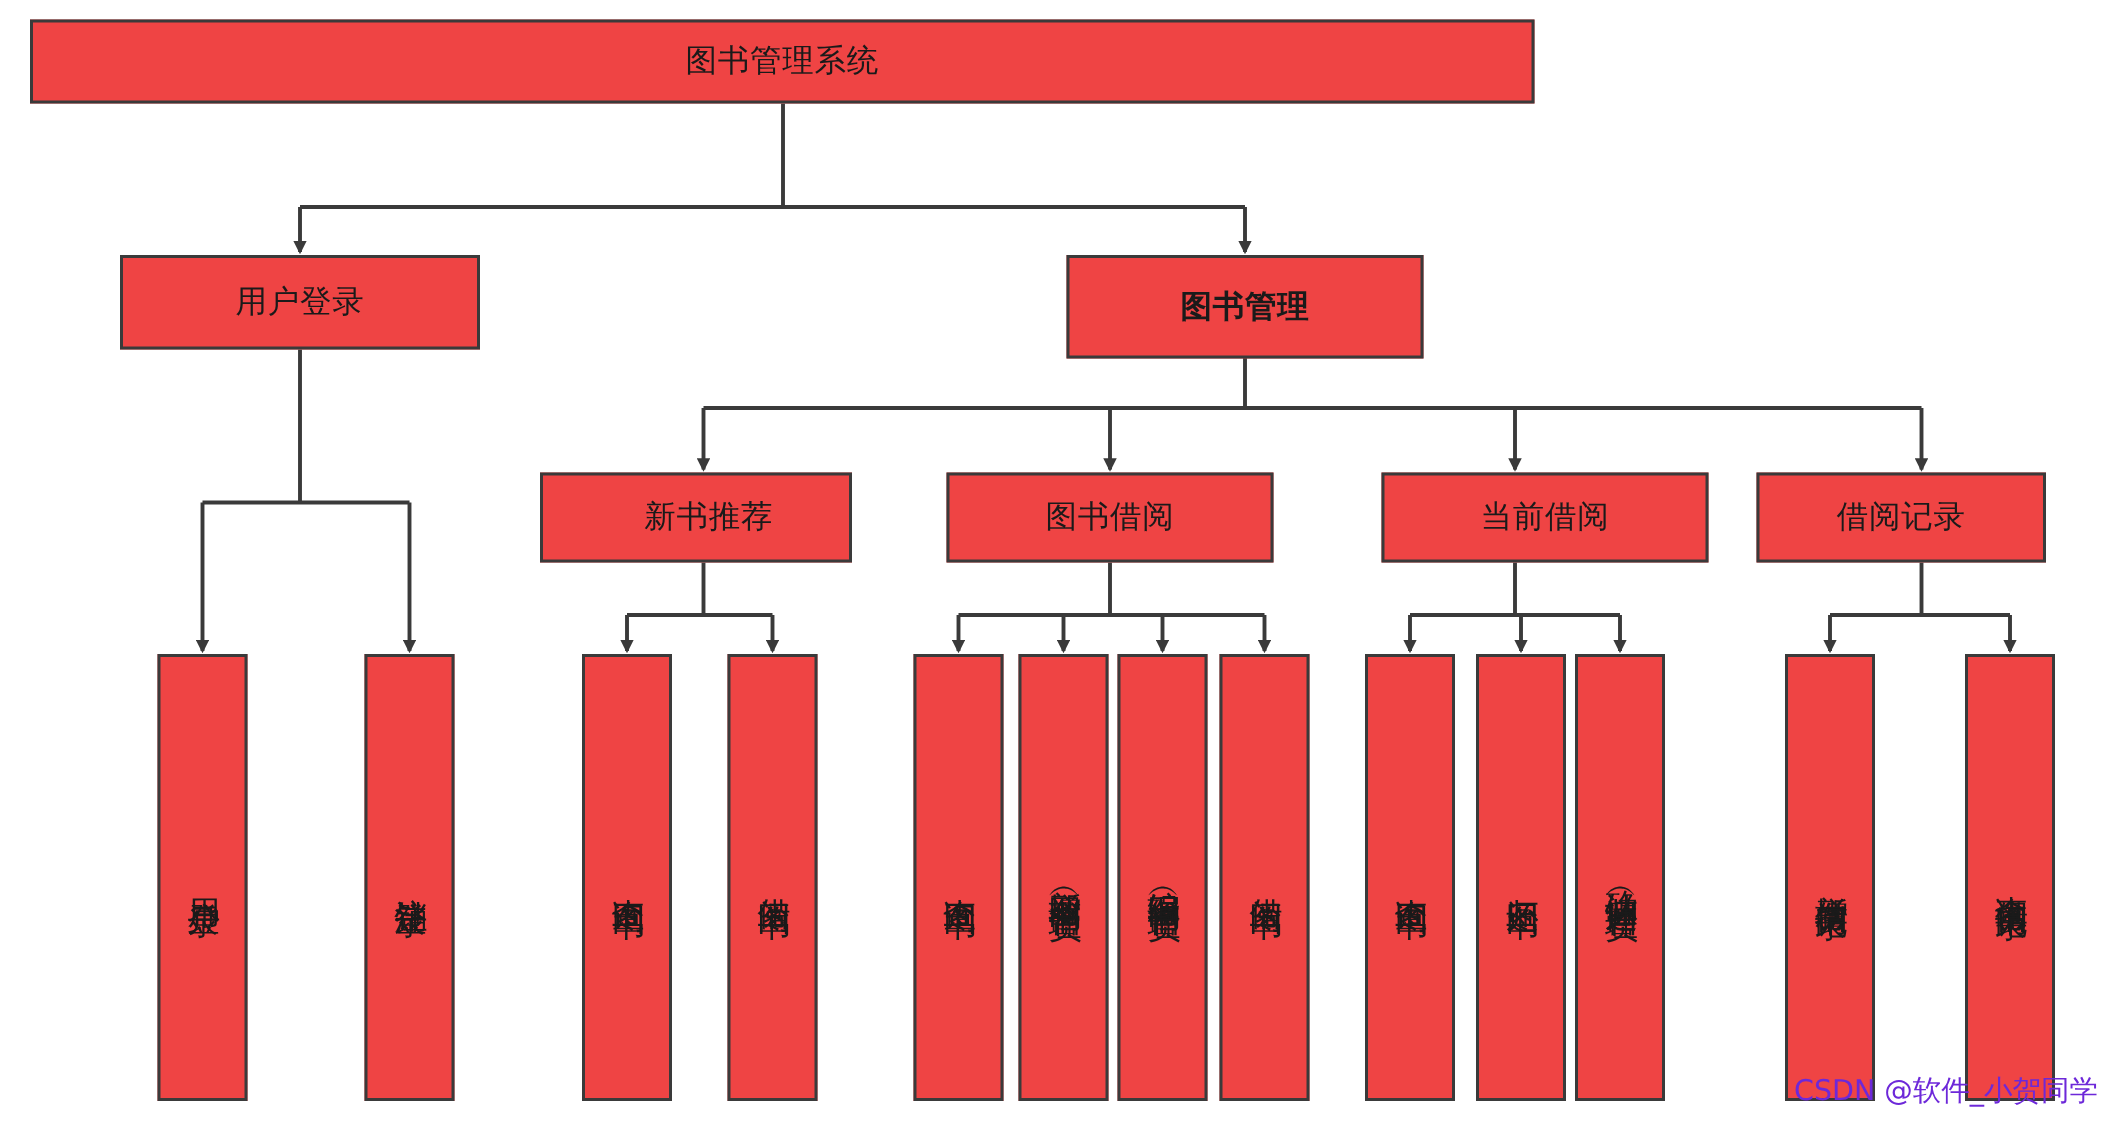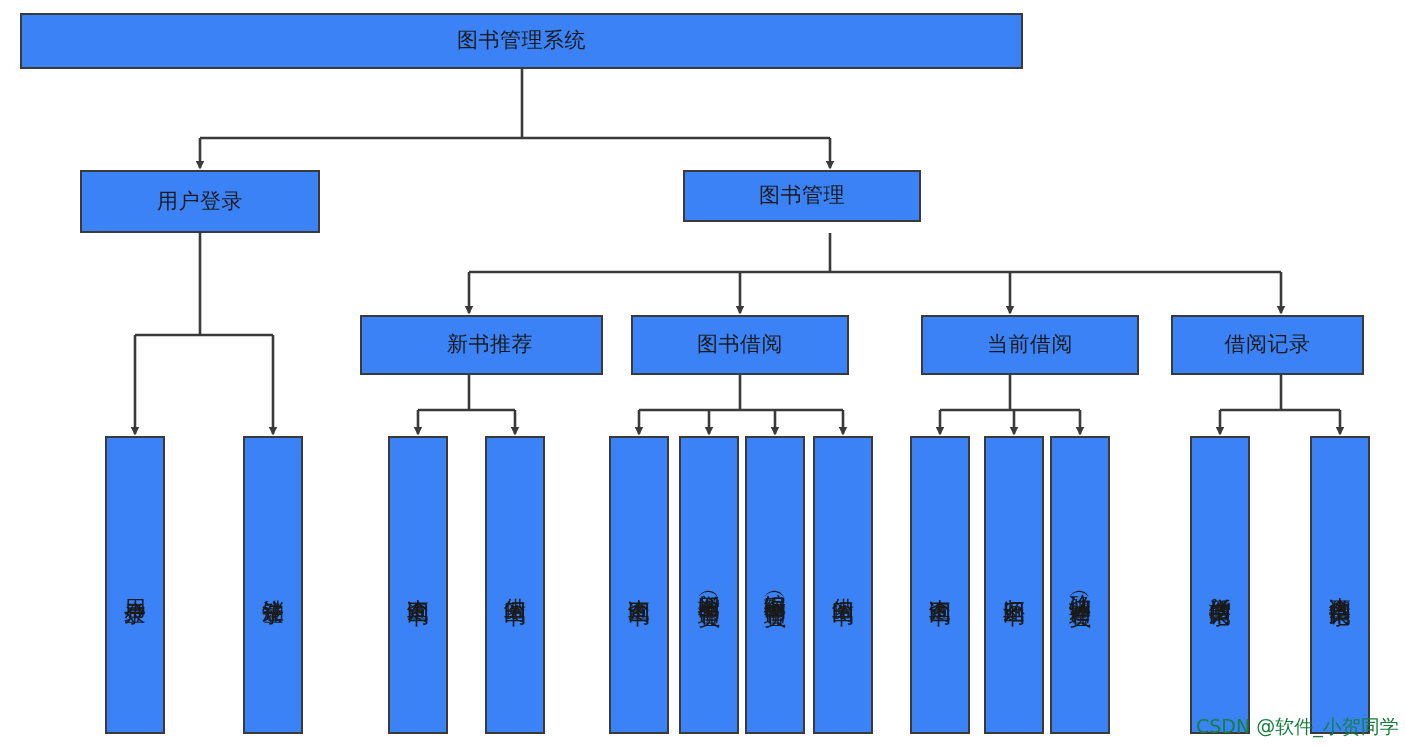--- a/index.html
+++ b/index.html
@@ -23,21 +23,21 @@
     position: absolute;
     left: 0;
     top: 0;
     width: 1405px;
     height: 747px;
     pointer-events: none;
   }
   .node {
     position: absolute;
     box-sizing: border-box;
-    background: #3b82f6;
+    background: #ef4444;
     border: 2px solid #3a3a3a;
     display: flex;
     align-items: center;
     justify-content: center;
     color: #1a1a1a;
   }
   .node-label {
     display: block;
     line-height: 1.12;
     letter-spacing: 0.5px;
@@ -53,21 +53,21 @@
   .node.vertical .node-label {
     writing-mode: vertical-rl;
     text-orientation: upright;
     font-size: 22px;
     letter-spacing: 2px;
     line-height: 1;
     text-align: center;
   }
   .watermark {
     position: absolute;
-    color: #15803d;
+    color: #6d28d9;
     font-size: 19px;
     white-space: nowrap;
     font-family: "DejaVu Sans", "Liberation Sans", sans-serif;
   }
 </style>
 </head>
 <body>
 
 <div id="diagram-root">
 
@@ -114,25 +114,25 @@
       </g>
   </svg>
 
   <div class="node horizontal" style="left: 20px; top: 13px; width: 1003px; height: 56px;">
     <span class="node-label">图书管理系统</span>
   </div>
 
   <div class="node horizontal" style="left: 80px; top: 170px; width: 240px; height: 63px;">
     <span class="node-label">用户登录</span>
   </div>
-  <div class="node horizontal" style="left: 683px; top: 170px; width: 238px; height: 52px;">
+  <div class="node horizontal" style="left: 711px; top: 170px; width: 238px; height: 69px; font-weight: bold;">
     <span class="node-label">图书管理</span>
   </div>
 
-  <div class="node horizontal" style="left: 360px; top: 315px; width: 243px; height: 60px; padding-left: 17px;">
+  <div class="node horizontal" style="left: 360px; top: 315px; width: 208px; height: 60px; padding-left: 17px;">
     <span class="node-label">新书推荐</span>
   </div>
   <div class="node horizontal" style="left: 631px; top: 315px; width: 218px; height: 60px;">
     <span class="node-label">图书借阅</span>
   </div>
   <div class="node horizontal" style="left: 901px; top: 315px; width: 218px; height: 60px; margin-left: 20px;">
     <span class="node-label">当前借阅</span>
   </div>
   <div class="node horizontal" style="left: 1171px; top: 315px; width: 193px; height: 60px;">
     <span class="node-label">借阅记录</span>

